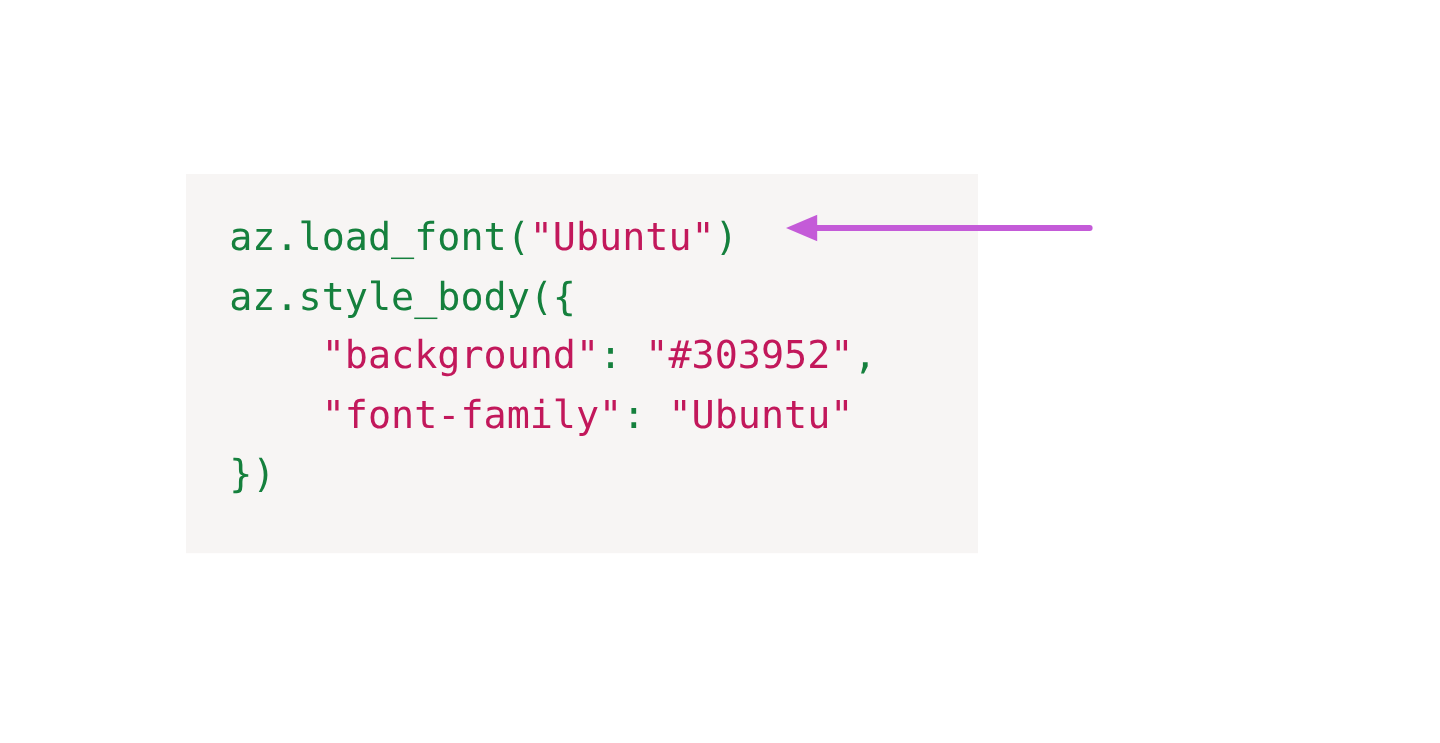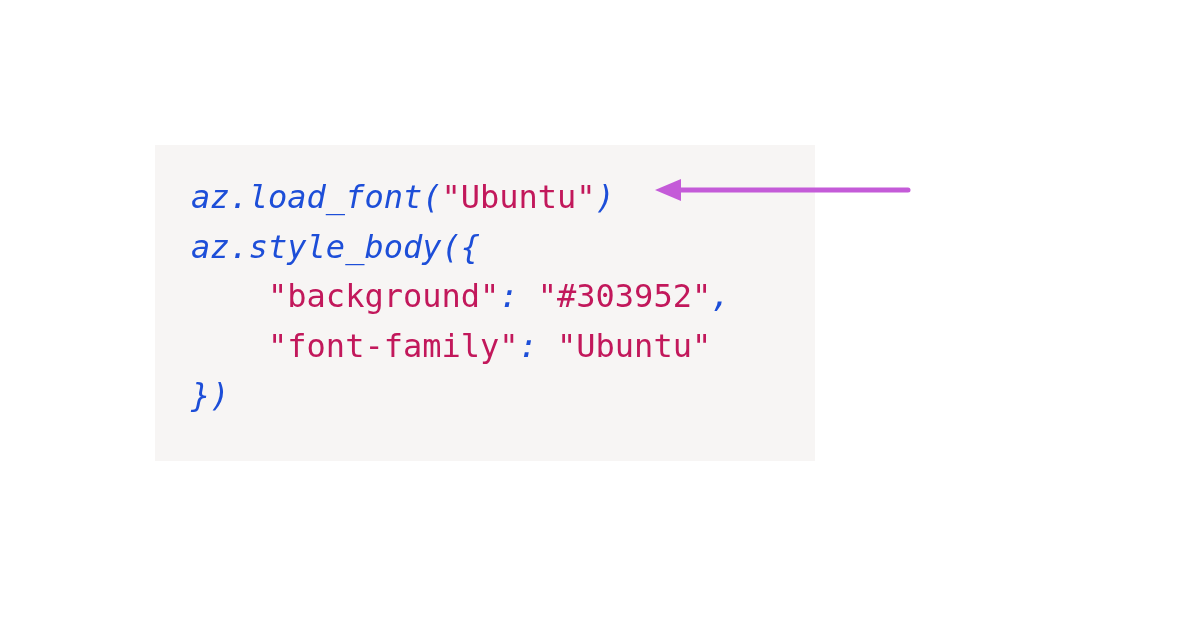--- a/index.html
+++ b/index.html
@@ -21,21 +21,21 @@
       width: 660px;
       background: #f7f5f4;
       padding: 28px 36px 40px 36px;
     }
     .code-line {
       font-size: 32px;
       line-height: 1.55;
       white-space: pre;
       color: #1a1a1a;
     }
-    .t-default { color: #1d4ed8; font-style: italic; }
+    .t-default { color: #15803d; }
     .t-string  { color: #c2185b; }
     .arrow {
       position: absolute;
       left: 653px;
       top: 175px;
       width: 260px;
       height: 30px;
     }
     .arrow svg {
       display: block;

